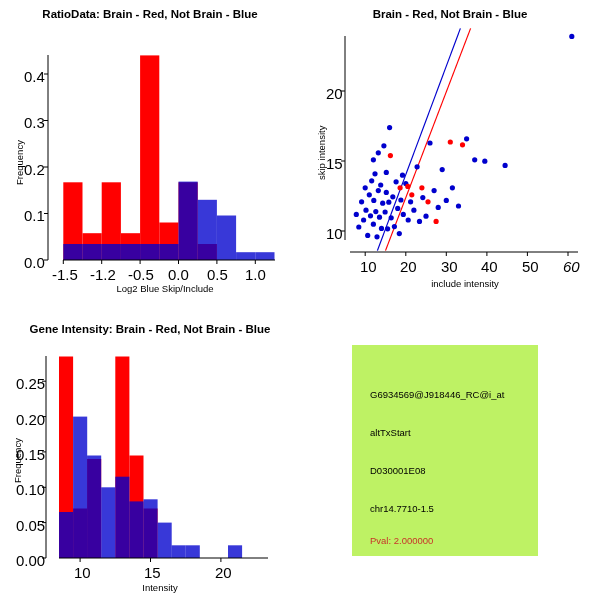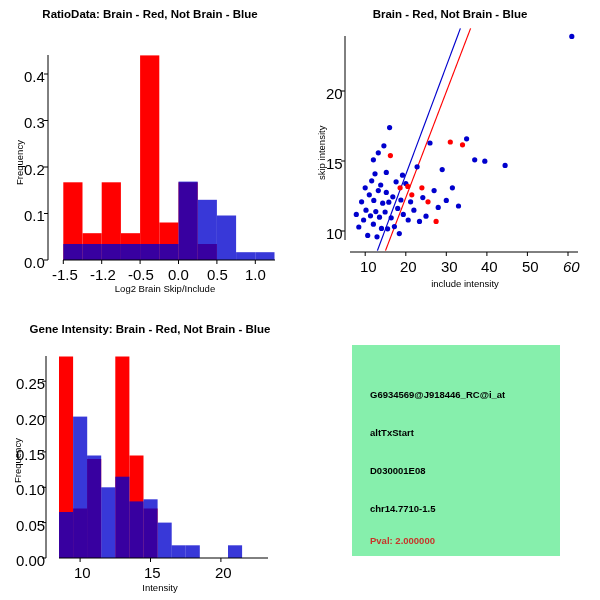--- a/index.html
+++ b/index.html
@@ -17,23 +17,22 @@
   }
   .axlabel{font-size:9.5px;color:#000;text-align:center;white-space:nowrap;}
   .ticklabel{font-size:15px;color:#000;position:absolute;white-space:nowrap;}
   .vlabel{
     font-size:9.5px;color:#000;white-space:nowrap;
     transform:rotate(-90deg);transform-origin:left top;
   }
   svg{display:block;}
   
   #infobox{
-    position:absolute;left:352px;top:345px;width:208px;height:211px;
-    background:#86efac;
-    font-weight:bold;
+    position:absolute;left:352px;top:345px;width:186px;height:211px;
+    background:#bef264;
   }
   .info-line{
     position:absolute;left:18px;font-size:9.5px;color:#000;white-space:nowrap;
   }
   .info-pval{color:#c8342a;}
 </style>
 </head>
 <body>
 
 <div class="panel" style="left:0;top:0;width:300px;height:300px;">
@@ -90,21 +89,21 @@
   <div class="ticklabel" style="left:168px;top:266px;">0.0</div>
   <div class="ticklabel" style="left:207px;top:266px;">0.5</div>
   <div class="ticklabel" style="left:245px;top:266px;">1.0</div>
 
   <div class="ticklabel" style="left:24px;top:254px;">0.0</div>
   <div class="ticklabel" style="left:24px;top:207px;">0.1</div>
   <div class="ticklabel" style="left:24px;top:161px;">0.2</div>
   <div class="ticklabel" style="left:24px;top:114px;">0.3</div>
   <div class="ticklabel" style="left:24px;top:68px;">0.4</div>
 
-  <div class="axlabel" style="position:absolute;left:50px;top:283px;width:230px;">Log2 Brain Skip/Include</div>
+  <div class="axlabel" style="position:absolute;left:50px;top:283px;width:230px;">Log2 Blue Skip/Include</div>
   <div class="vlabel" style="position:absolute;left:14px;top:185px;">Frequency</div>
 </div>
 
 <div class="panel" style="left:300px;top:0;width:300px;height:300px;">
   <div class="ptitle" style="position:absolute;left:0;top:8px;width:300px;">Brain - Red, Not Brain - Blue</div>
 
   <svg width="300" height="300" style="position:absolute;left:0;top:0;">
 
     <line x1="77.4" y1="250.6" x2="160.4" y2="28.4" stroke="#0000cd" stroke-width="1.2"></line>
     <line x1="85.5" y1="250.6" x2="170.6" y2="28.4" stroke="#ff0000" stroke-width="1.2"></line>

